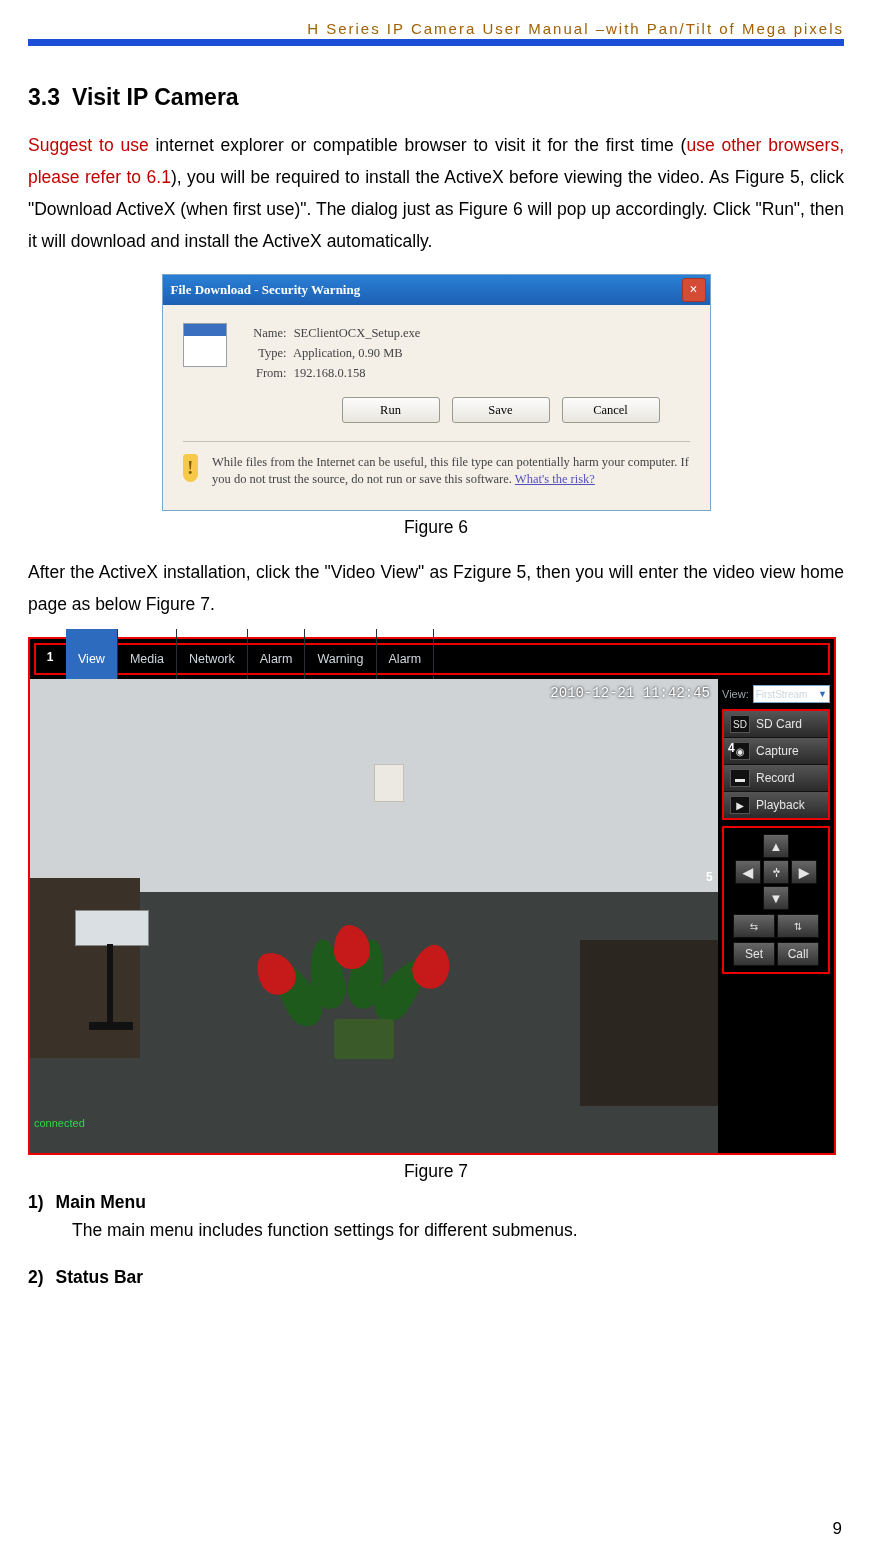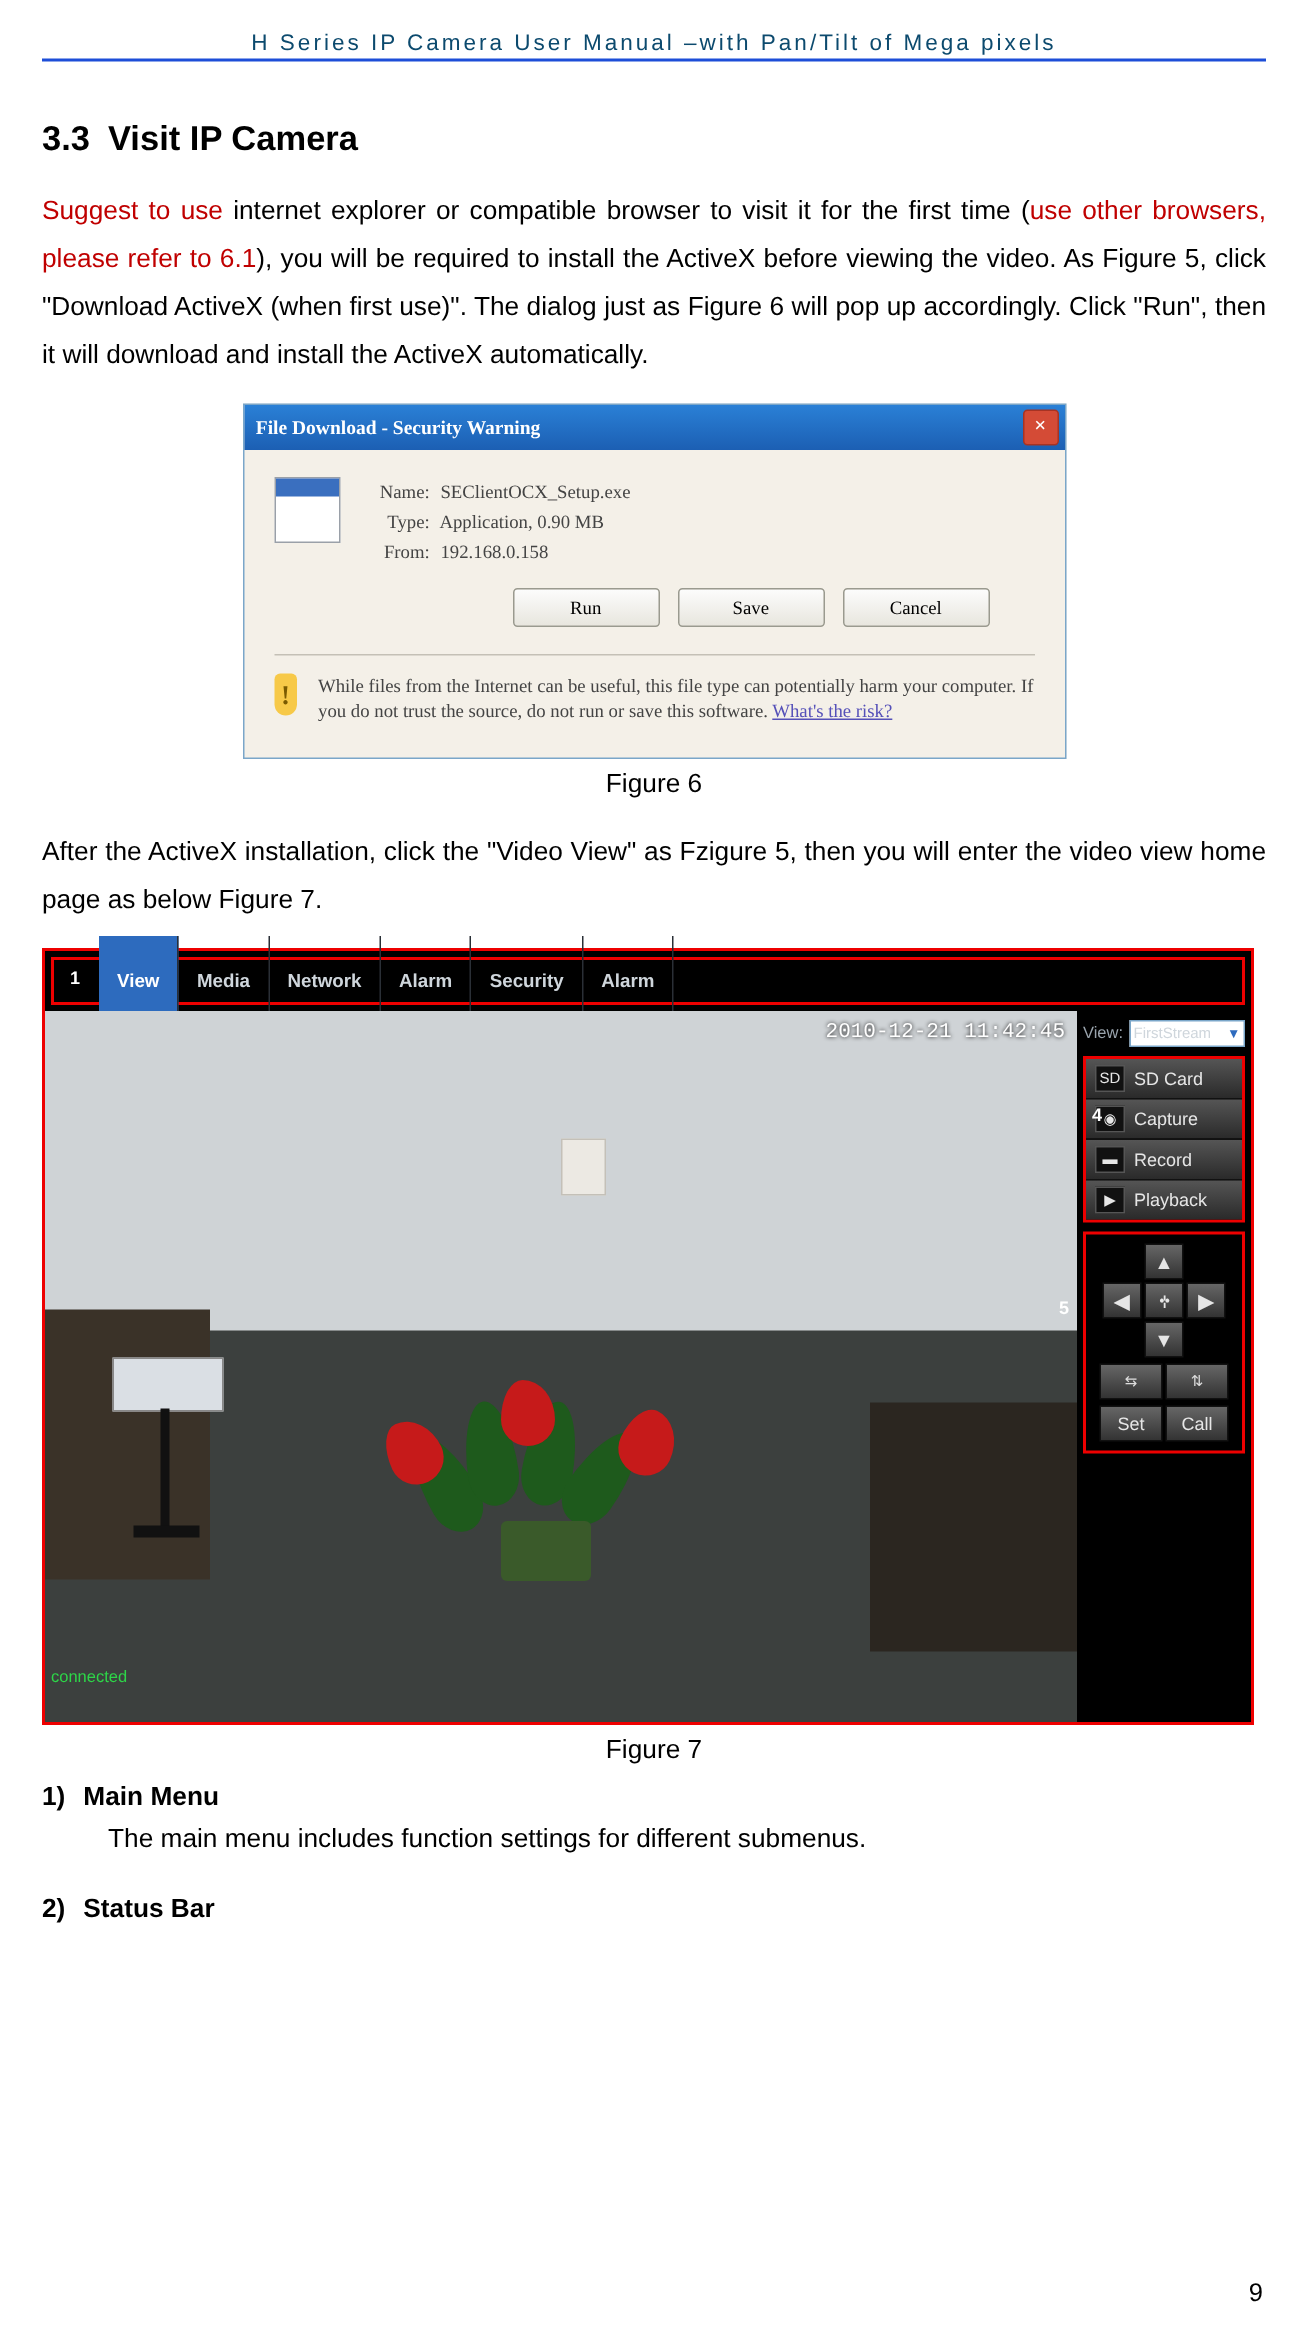--- a/index.html
+++ b/index.html
@@ -10,25 +10,25 @@
     color: #000;
   }
   .page {
     width: 872px;
     min-height: 1557px;
     padding: 20px 28px 40px 28px;
     box-sizing: border-box;
     position: relative;
   }
   .page-header-text {
-    text-align: center;
+    text-align: right;
     font-size: 15px;
     letter-spacing: 2px;
-    color: #0c4a6e;
-    border-bottom: 2px solid #1d4ed8;
+    color: #a16207;
+    border-bottom: 7px solid #1d4ed8;
     padding-bottom: 2px;
     margin-bottom: 38px;
   }
   .section-title {
     font-size: 23px;
     font-weight: bold;
     margin: 0 0 12px 0;
   }
   .section-number { margin-right: 12px; }
   .body-text {
@@ -98,21 +98,21 @@
   .cam-menu {
     display:flex; align-items:center; gap:0;
     background:#000; height:28px; border:2px solid #e00; margin:4px; position:relative;
   }
   .anno {
     position:absolute; background:#000; color:#fff; width:20px; height:20px;
     display:flex;align-items:center;justify-content:center; font-size:12px; font-weight:bold;
   }
   .menu-item {
     padding:16px 12px; height:100%; display:flex; align-items:center;
-    color:#cfd6dc; font-size:12.5px; font-weight:bold;
+    color:#cfd6dc; font-size:12.5px; font-weight:normal;
     border-right:1px solid #2a2f36;
   }
   .menu-item.active { background:#2d6bbe; color:#fff; }
   .cam-body { flex:1; display:flex; }
   .video-area {
     flex:1; position:relative; overflow:hidden; background:#3c403e;
   }
   .room-wall{position:absolute;left:0;top:0;right:0;bottom:55%;background:#cfd3d6;}
   .room-wall::after{content:"";position:absolute;left:50%;top:40%;width:28px;height:36px;background:#ece9e3;border:1px solid #c4c0b8;}
   .desk-l{position:absolute;left:0;bottom:20%;width:16%;height:38%;background:#3a3228;}
@@ -236,21 +236,21 @@
 
   <div class="fig7-wrap">
     <div class="cam">
       <div class="cam-menu">
         <div class="anno" style="left:4px;top:2px;">1</div>
         <div style="width:30px;"></div>
         <div class="menu-item active">View</div>
         <div class="menu-item">Media</div>
         <div class="menu-item">Network</div>
         <div class="menu-item">Alarm</div>
-        <div class="menu-item">Security</div>
+        <div class="menu-item">Warning</div>
         <div class="menu-item">Alarm</div>
       </div>
       <div class="cam-body">
         <div class="video-area">
           <div class="room-wall"></div>
           <div class="desk-l"></div>
           <div class="desk-r"></div>
           <div class="stand">
               <div class="board"></div>
               <div class="pole"></div>

